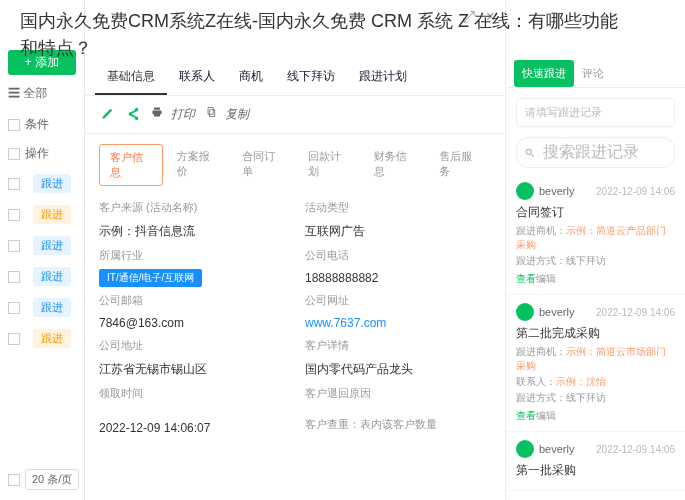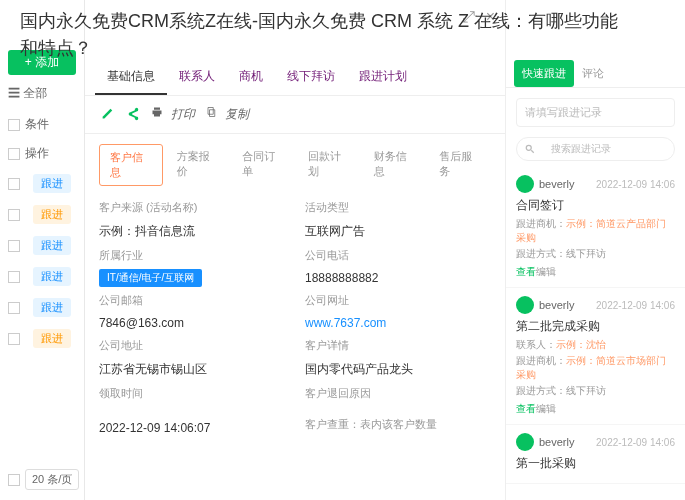--- a/index.html
+++ b/index.html
@@ -17,21 +17,21 @@
     .action-tag.orange { background: #fff3e0; color: #ff9800; }
     .pagination { position: absolute; bottom: 10px; left: 8px; display: flex; align-items: center; gap: 5px; }
     .page-check { width: 12px; height: 12px; border: 1px solid #ccc; }
     .page-count { font-size: 11px; color: #666; padding: 2px 6px; border: 1px solid #ddd; border-radius: 3px; }
     
     .main-panel { position: absolute; left: 85px; top: 0; width: 420px; height: 500px; background: #fff; }
     .modal-close { position: absolute; right: 10px; top: 8px; color: #999; cursor: pointer; font-size: 16px; }
     .modal-minimize { position: absolute; right: 30px; top: 8px; color: #999; cursor: pointer; font-size: 16px; }
     
     .main-tabs { display: flex; padding: 0 10px; border-bottom: 1px solid #eee; margin-top: 60px; }
-    .main-tab { padding: 8px 12px; font-size: 12px; color: #701a75; cursor: pointer; }
+    .main-tab { padding: 8px 12px; font-size: 12px; color: #0f172a; cursor: pointer; }
     .main-tab.active { color: #333; border-bottom: 2px solid #333; font-weight: 500; }
     
     .toolbar { display: flex; gap: 10px; padding: 10px 14px; border-bottom: 1px solid #eee; }
     .tool-icon { width: 16px; height: 16px; display: flex; align-items: center; justify-content: center; color: #07c160; cursor: pointer; }
     .tool-btn { display: flex; gap: 8px; color: #666; font-size: 12px; cursor: pointer; font-style: italic; }
     .tool-btn svg { fill: #666; }
     
     .sub-tabs { display: flex; padding: 10px 14px; gap: 4px; }
     .sub-tab { padding: 5px 10px; font-size: 11px; color: #999; cursor: pointer; border-radius: 3px; }
     .sub-tab.active { border: 1px solid #ff9966; color: #ff7744; }
@@ -42,21 +42,21 @@
     .form-value { font-size: 12px; color: #333; padding: 4px 0; }
     .form-value.link { color: #1890ff; }
     .form-tag { display: inline-block; background: #1890ff; color: #fff; font-size: 10px; padding: 2px 8px; border-radius: 2px; }
     
     .right-panel { position: absolute; left: 505px; top: 0; width: 180px; height: 500px; background: #fff; border-left: 1px solid #eee; }
     .right-tabs { display: flex; margin-top: 60px; padding: 0 8px; border-bottom: 1px solid #eee; }
     .right-tab { padding: 6px 8px; font-size: 11px; color: #999; cursor: pointer; }
     .right-tab.active { background: #07c160; color: #fff; border-radius: 3px; }
     
     .search-box { margin: 10px; padding: 6px 8px; border: 1px solid #eee; border-radius: 4px; font-size: 11px; color: #bbb; }
-    .search-follow { margin: 6px 10px; padding: 4px 8px; border: 1px solid #eee; border-radius: 12px; font-size: 10px; color: #bbb; display: flex; align-items: center; gap: 16px; }
+    .search-follow { margin: 6px 10px; padding: 4px 8px; border: 1px solid #eee; border-radius: 12px; font-size: 16px; color: #bbb; display: flex; align-items: center; gap: 8px; }
     
     .activity { padding: 8px 10px; border-bottom: 1px solid #f5f5f5; }
     .activity-header { display: flex; align-items: center; gap: 5px; margin-bottom: 4px; }
     .avatar { width: 18px; height: 18px; border-radius: 50%; background: #07c160; display: inline-block; }
     .act-user { font-size: 11px; color: #666; }
     .act-time { font-size: 10px; color: #bbb; margin-left: auto; }
     .act-title { font-size: 12px; color: #333; margin-bottom: 3px; }
     .act-line { font-size: 10px; color: #999; margin-bottom: 2px; }
     .act-line .orange { color: #ff9966; }
     .act-actions { display: flex; margin-top: 4px; }
@@ -234,22 +234,22 @@
     </div>
   </div>
 
   <div class="activity">
     <div class="activity-header">
       <span class="avatar"></span>
       <span class="act-user">beverly</span>
       <span class="act-time">2022-12-09 14:06</span>
     </div>
     <div class="act-title">第二批完成采购</div>
+    <div class="act-line"><span>跟进商机：</span><span class="orange">示例：简道云市场部门采购</span></div>
     <div class="act-line"><span>联系人：</span><span class="orange">示例：沈怡</span></div>
-    <div class="act-line"><span>跟进商机：</span><span class="orange">示例：简道云市场部门采购</span></div>
     <div class="act-line"><span>跟进方式：</span><span>线下拜访</span></div>
     <div class="act-actions">
       <span class="act-action">查看</span>
       <span class="act-action gray">编辑</span>
     </div>
   </div>
 
   <div class="activity">
     <div class="activity-header">
       <span class="avatar"></span>

